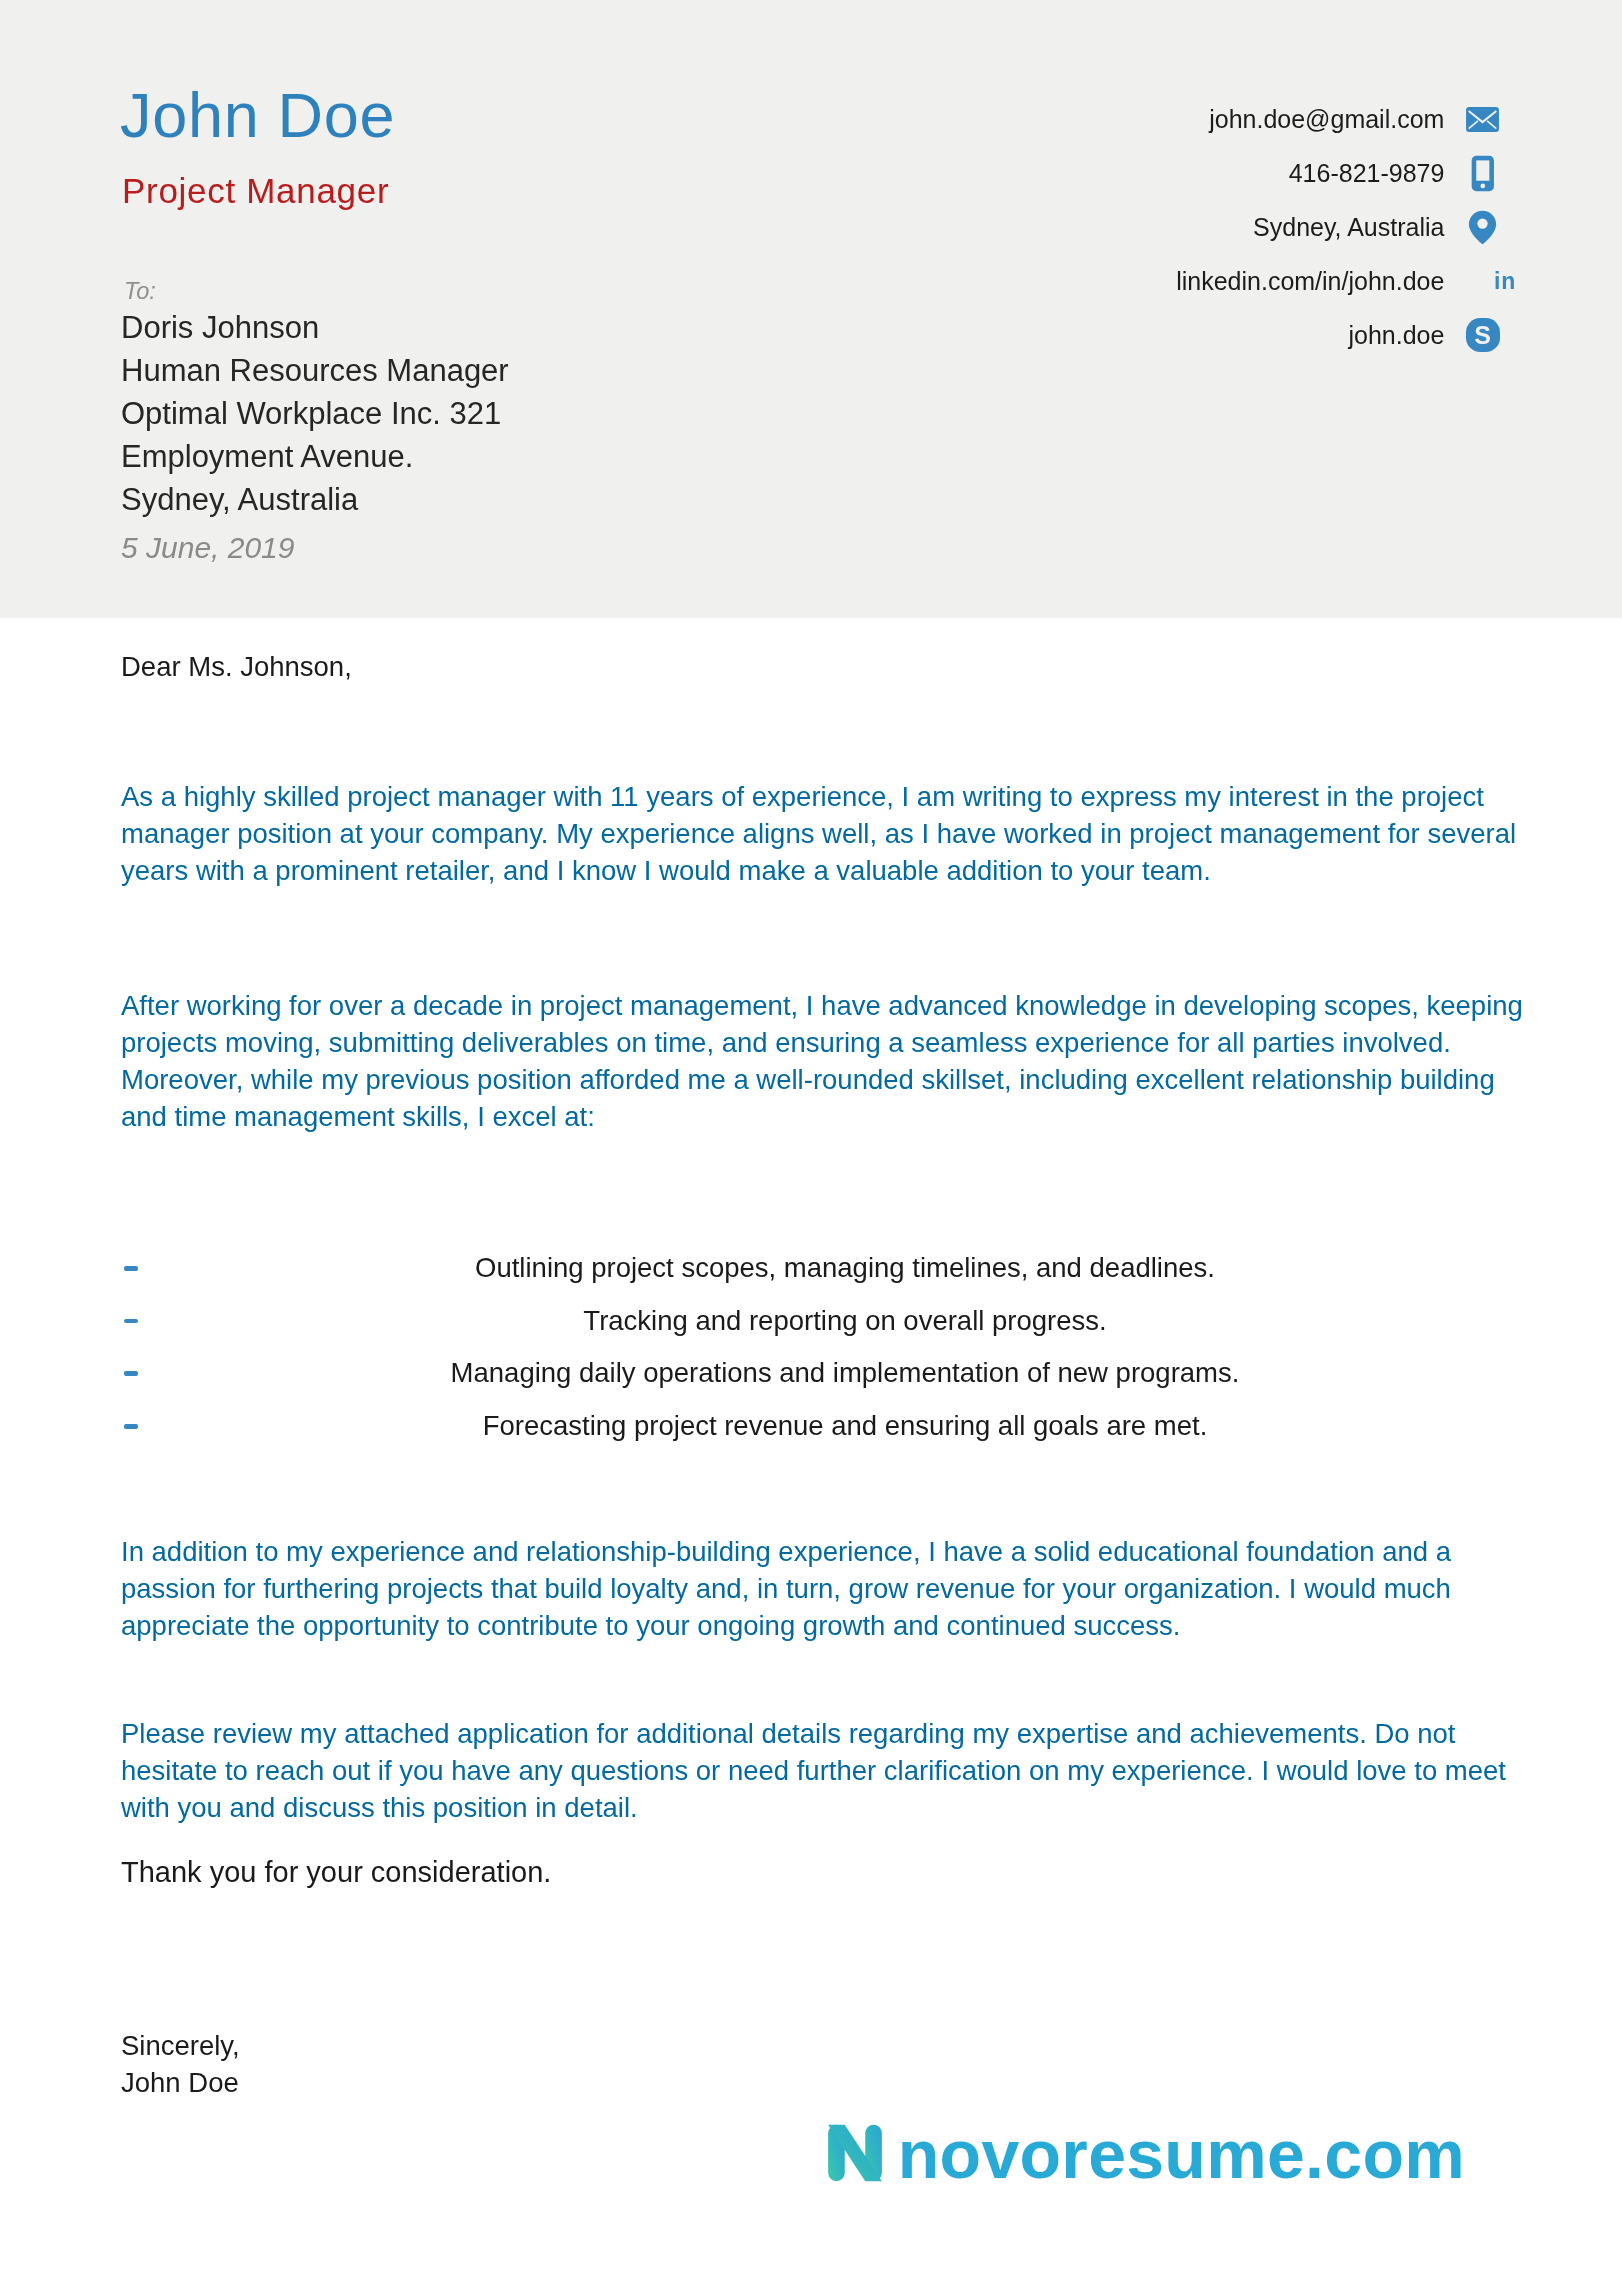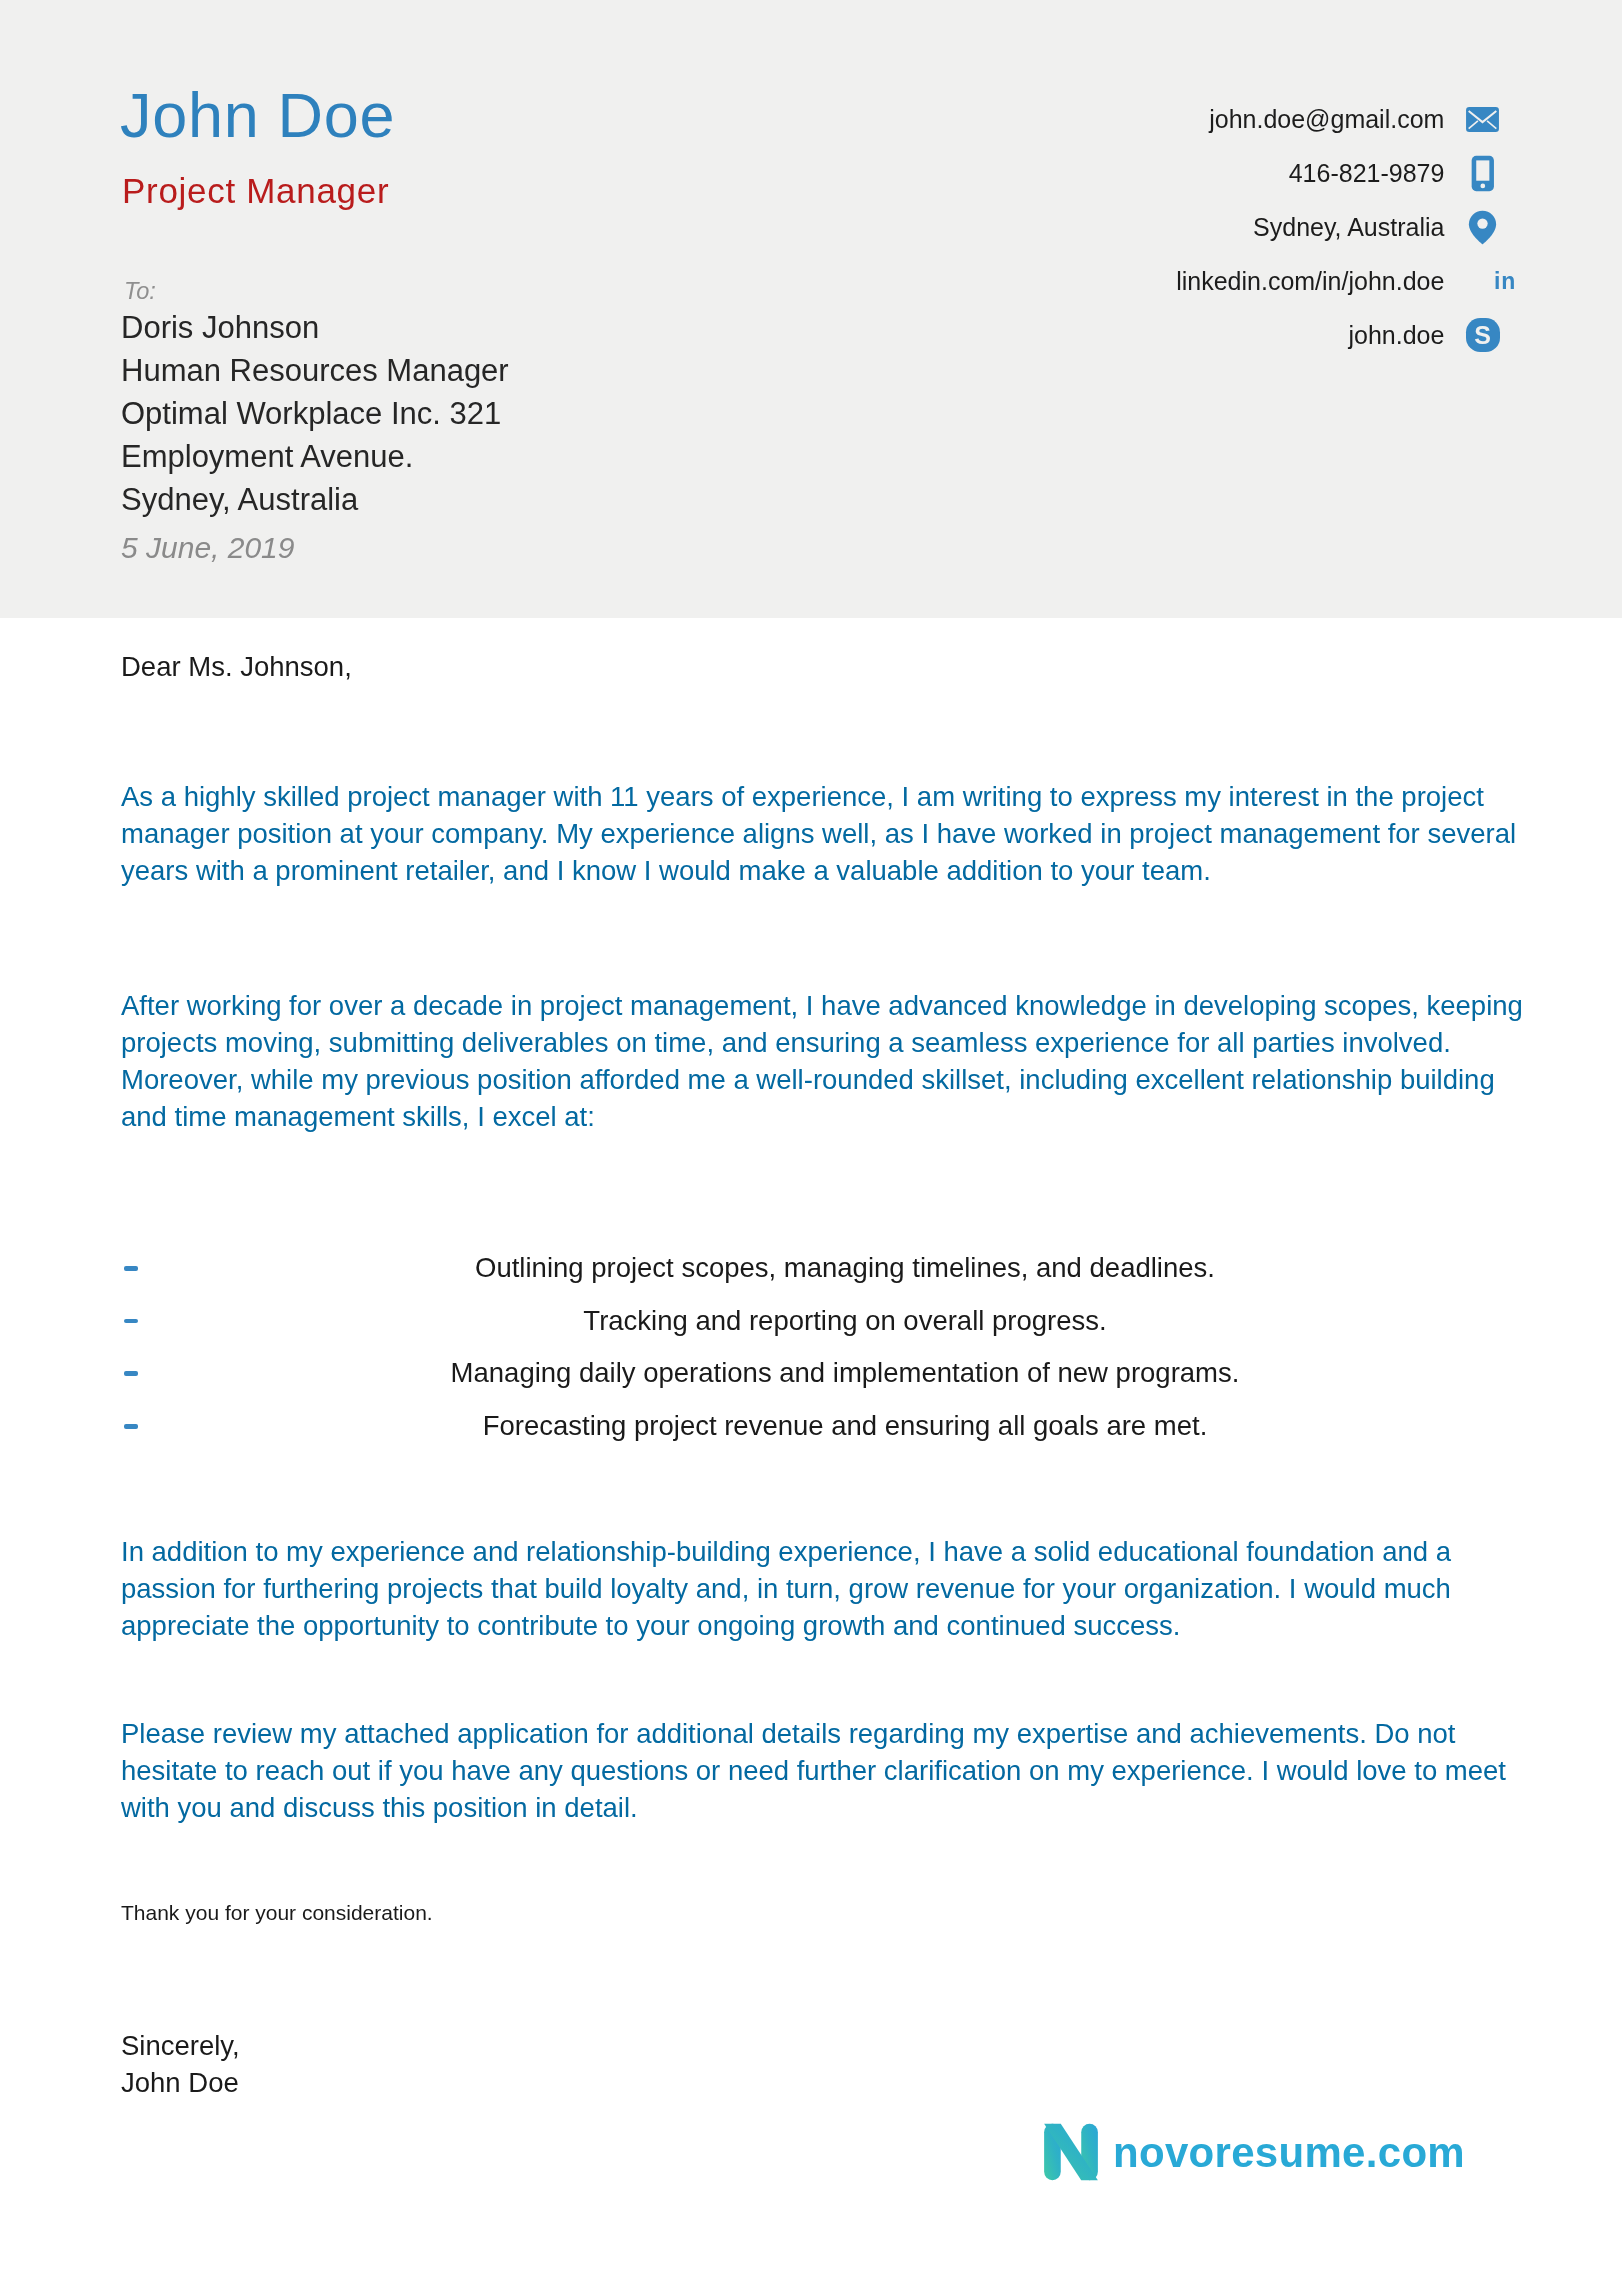--- a/index.html
+++ b/index.html
@@ -142,41 +142,41 @@
   }
   .dash {
     position: absolute;
     left: 2.6px; top: 17px;
     width: 14.4px; height: 4.6px;
     border-radius: 2px;
     background: #3787c3;
   }
   .thanks {
     position: absolute;
-    left: 121px; top: 1894px;
-    font-size: 21px;
+    left: 121px; top: 1854px;
+    font-size: 29px;
     line-height: 37px;
   }
   .signoff {
     position: absolute;
     left: 121px; top: 2027px;
     font-size: 27.5px;
     line-height: 37px;
   }
 
   
   .brand {
     position: absolute;
     top: 2120px; right: 157px;
     display: flex;
     align-items: center;
     gap: 10.5px;
   }
   .brand-text {
-    font-size: 42px;
+    font-size: 68px;
     font-weight: 700;
     color: #29a9d6;
     letter-spacing: 0.3px;
     line-height: 1;
   }
 </style>
 </head>
 <body>
 
 <div class="page">

